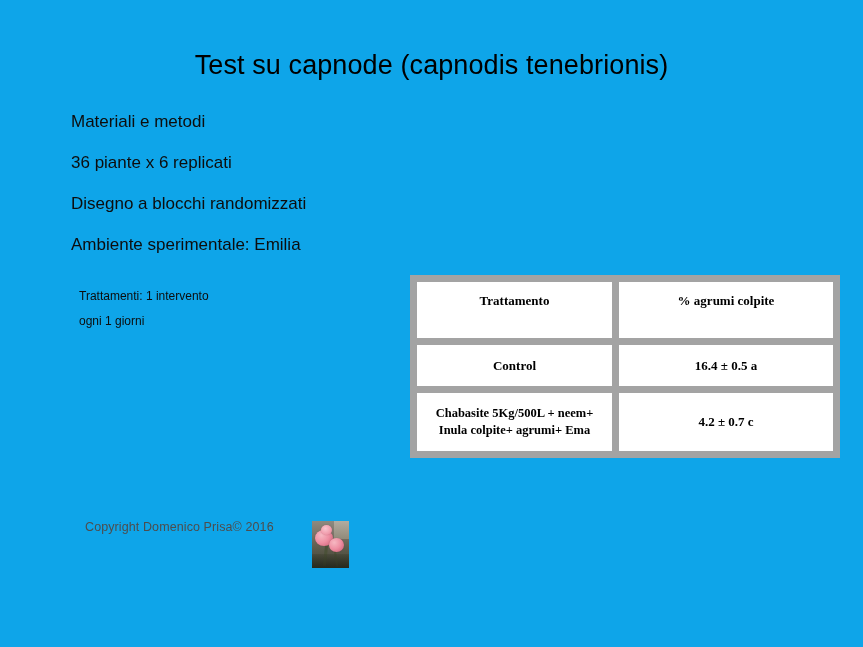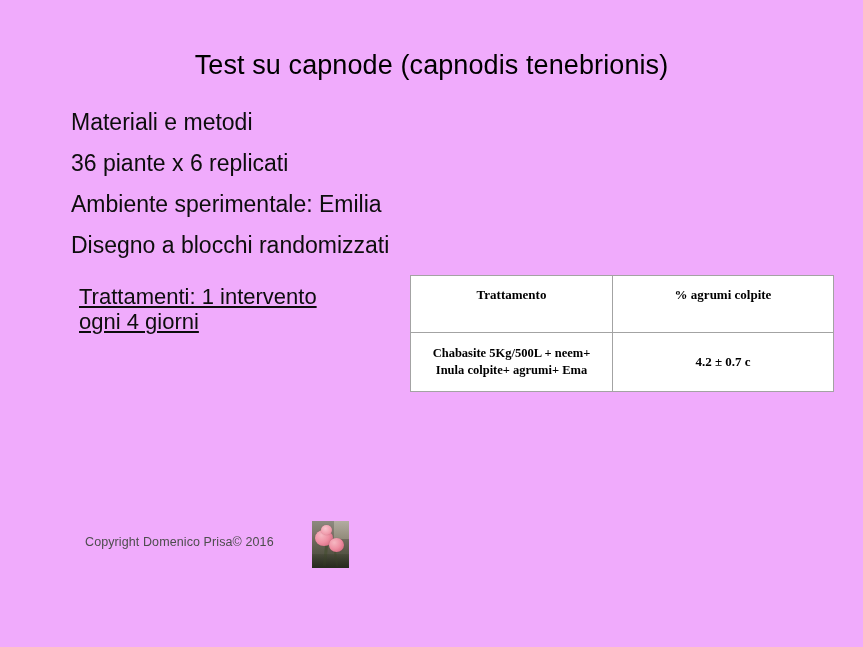--- a/index.html
+++ b/index.html
@@ -14,21 +14,21 @@
     position: relative;
     overflow: hidden;
     font-family: "Liberation Sans", "DejaVu Sans", sans-serif;
     color: #000000;
     -webkit-font-smoothing: antialiased;
   }
 
   .slide {
     position: absolute;
     inset: 0;
-    background: #f0abfc;
+    background: #0ea5e9;
   }
 
   
   .slide-title {
     position: absolute;
     left: 0;
     top: 30px;
     width: 863px;
     text-align: center;
     font-family: "Liberation Sans", "DejaVu Sans", sans-serif;
@@ -42,65 +42,64 @@
 
   
   .body-block {
     position: absolute;
     left: 71px;
     top: 111px;
     width: 330px;
   }
   .body-line {
     font-family: "Liberation Sans", "DejaVu Sans", sans-serif;
-    font-size: 23px;
+    font-size: 17px;
     font-weight: 400;
     line-height: 22px;
     color: #0d0d0d;
     margin: 0 0 19px 0;
     white-space: nowrap;
   }
   .body-line:last-child { margin-bottom: 0; }
 
   .treatments-block {
     position: absolute;
     left: 79px;
     top: 284px;
     width: 310px;
   }
   .treatments-line {
     font-family: "Liberation Sans", "DejaVu Sans", sans-serif;
-    font-size: 22px;
+    font-size: 12px;
     font-weight: 400;
     line-height: 25px;
     color: #0d0d0d;
     margin: 0;
     white-space: nowrap;
-    text-decoration: underline;
   }
 
   
   .results-table-wrap {
     position: absolute;
     left: 410px;
     top: 275px;
     width: 423px;
   }
   table.results {
     border-collapse: collapse;
     width: 423px;
     table-layout: fixed;
     background: #ffffff;
   }
   table.results col.c-treat { width: 202px; }
   table.results col.c-value { width: 221px; }
 
   table.results th,
   table.results td {
-    border: 1px solid #a3a3a3;
+    border: 7px solid #a3a3a3;
     font-family: "Liberation Serif", "DejaVu Serif", serif;
     font-weight: bold;
     font-size: 13px;
     color: #000000;
     text-align: center;
     padding: 0 6px;
     line-height: 16px;
   }
   table.results th {
     height: 45px;
@@ -114,21 +113,21 @@
   table.results tr.row-long td { height: 58px; }
   table.results td.treat-long {
     line-height: 17px;
     font-size: 12.5px;
   }
 
   
   .copyright {
     position: absolute;
     left: 85px;
-    top: 535px;
+    top: 520px;
     font-family: "Liberation Sans", "DejaVu Sans", sans-serif;
     font-size: 12.5px;
     font-weight: 400;
     color: #4d4d4d;
     white-space: nowrap;
     letter-spacing: 0.1px;
   }
 
   
   .photo-thumb {
@@ -175,42 +174,46 @@
 </head>
 <body>
 
 <div class="slide">
 
   <h1 class="slide-title">Test su capnode (capnodis tenebrionis)</h1>
 
   <div class="body-block">
     <p class="body-line">Materiali e metodi</p>
     <p class="body-line">36 piante x 6 replicati</p>
+    <p class="body-line">Disegno a blocchi randomizzati</p>
     <p class="body-line">Ambiente sperimentale: Emilia</p>
-    <p class="body-line">Disegno a blocchi randomizzati</p>
   </div>
 
   <div class="treatments-block">
     <p class="treatments-line">Trattamenti:  1 intervento</p>
-    <p class="treatments-line">ogni 4 giorni</p>
+    <p class="treatments-line">ogni 1 giorni</p>
   </div>
 
   <div class="results-table-wrap">
     <table class="results">
       <colgroup>
         <col class="c-treat">
         <col class="c-value">
       </colgroup>
       <thead>
         <tr>
           <th>Trattamento</th>
           <th>% agrumi colpite</th>
         </tr>
       </thead>
       <tbody>
+        <tr>
+          <td>Control</td>
+          <td>16.4 ± 0.5 a</td>
+        </tr>
         <tr class="row-long">
           <td class="treat-long">
             <span>Chabasite 5Kg/500L + neem+</span><br>
             <span>Inula colpite+ agrumi+ Ema</span>
           </td>
           <td>4.2 ± 0.7 c</td>
         </tr>
       </tbody>
     </table>
   </div>

